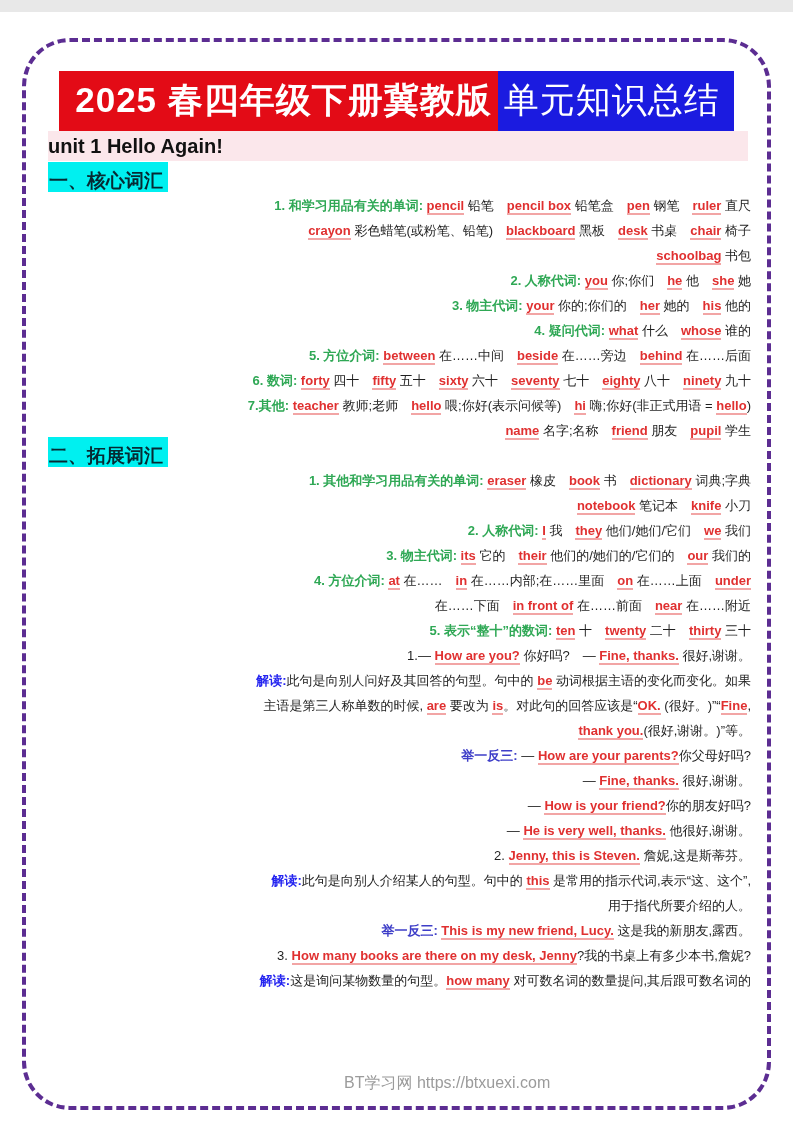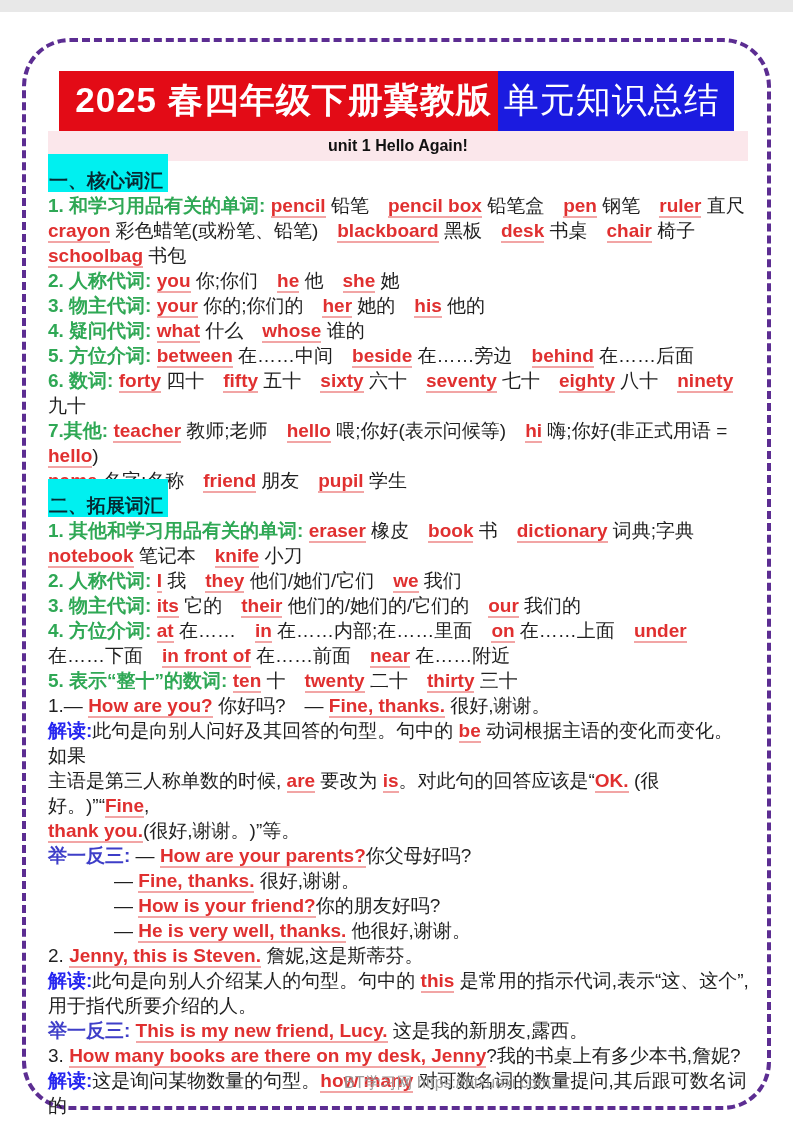--- a/index.html
+++ b/index.html
@@ -19,29 +19,29 @@
   .title-part1{
     background:#e30b16;color:#ffffff;font-size:35px;font-weight:700;
     padding:6px 6px 8px 16px;letter-spacing:1px;white-space:pre;
   }
   .title-part2{
     background:#1b1be0;color:#ffffff;font-size:35px;font-weight:400;
     padding:6px 14px 8px 6px;letter-spacing:1px;white-space:pre;
   }
   .banner{
     position:absolute;top:119px;left:48px;right:45px;height:30px;
-    background:#fbe7eb;text-align:center;line-height:30px;
-    font-size:16px;color:#111111;font-weight:600;
+    background:#fbe7eb;line-height:30px;
+    font-size:20px;color:#111111;font-weight:600;
   }
   .content{position:absolute;top:156px;left:48px;right:42px;}
-  .line{font-size:19px;line-height:25px;color:#1f1f1f;white-space:pre-wrap;}
+  .line{font-size:13px;line-height:25px;color:#1f1f1f;white-space:pre-wrap;text-align:right;}
   .line.ind{padding-left:66px;}
   .hdr-row{line-height:25px;font-size:19px;}
   .hdr{
-    background:#00f0f0;color:#062a33;font-weight:700;padding:16px 5px 1px 1px;
+    background:#00f0f0;color:#062a33;font-weight:700;padding:8px 5px 1px 1px;
   }
   .sb{color:#1f1f1f;}
   .sg{color:#2fa855;font-weight:700;}
   .sr{color:#e03030;font-weight:700;border-bottom:2px solid #f2a5a5;}
   .sbl{color:#2525f0;font-weight:700;}
   .sp{color:#3e3ec8;font-weight:700;}
   .watermark{
     position:absolute;left:344px;top:1061px;color:#9b9b9b;font-size:16px;
     font-weight:400;
   }

